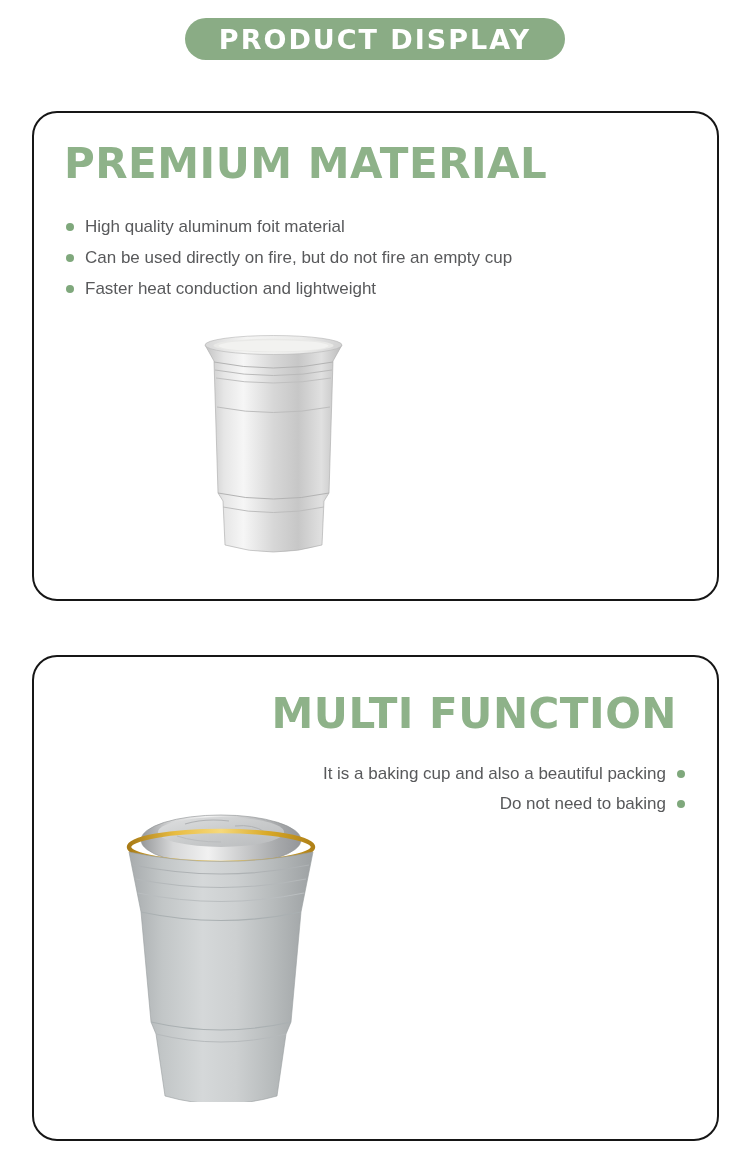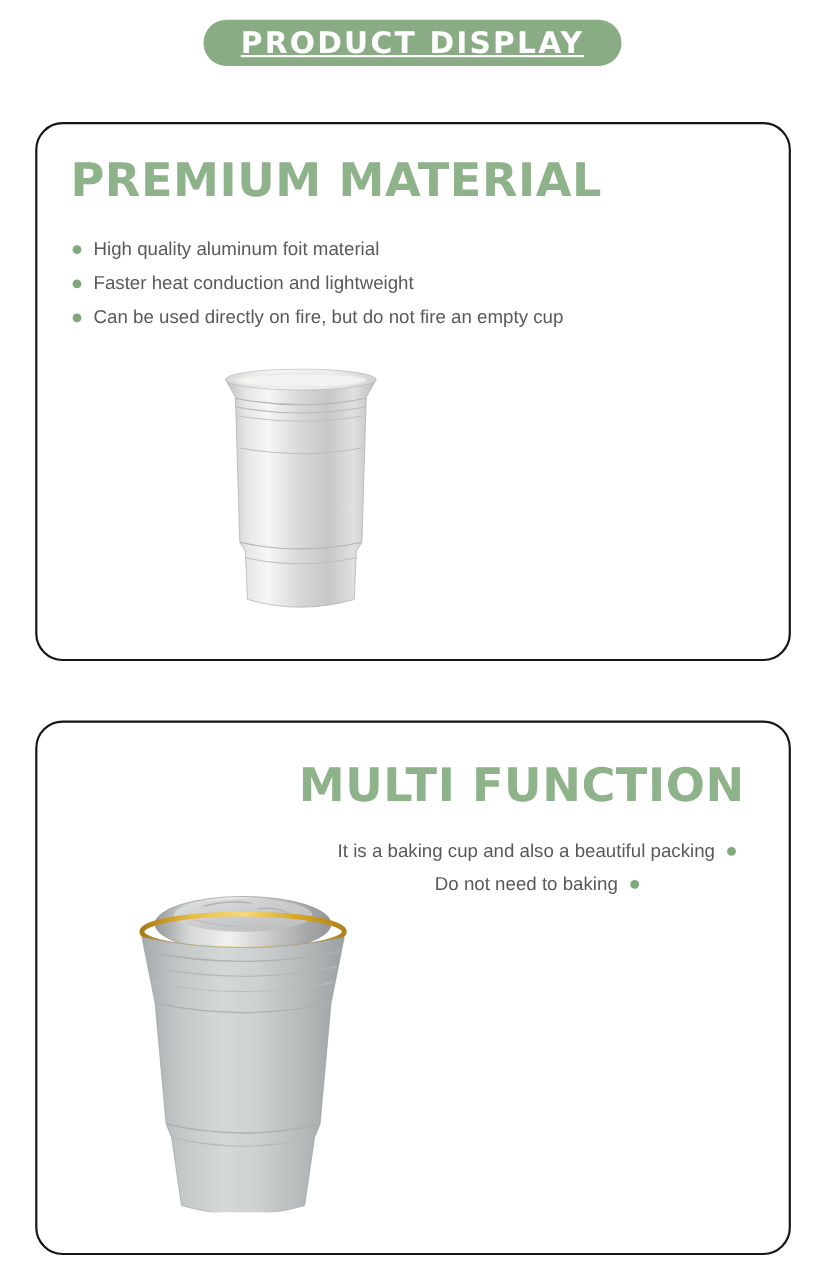--- a/index.html
+++ b/index.html
@@ -14,39 +14,39 @@
   body{
     width:750px;height:1171px;position:relative;overflow:hidden;
     font-family:"Liberation Sans",sans-serif;
   }
   .banner{
     position:absolute;top:18px;left:50%;transform:translateX(-50%);
     width:380px;height:42px;border-radius:21px;
     background:var(--banner-green);
     display:flex;align-items:center;justify-content:center;
     color:#fff;font-family:"DejaVu Sans",sans-serif;font-weight:bold;
-    font-size:27px;letter-spacing:2px;white-space:nowrap;text-decoration:underline;
+    font-size:27px;letter-spacing:2px;white-space:nowrap;
   }
   .card{
     position:absolute;left:32px;width:687px;background:#fff;
     border:2px solid var(--card-border);border-radius:25px;
   }
   .card-1{top:111px;height:490px}
   .card-2{top:655px;height:486px}
   .section-title{
     position:absolute;
     font-family:"DejaVu Sans",sans-serif;font-weight:bold;
     font-size:42px;color:var(--heading-green);letter-spacing:.5px;
     white-space:nowrap;line-height:1.1;
   }
   .card-1 .section-title{left:30px;top:28px}
   .card-2 .section-title{right:40px;top:34px;text-align:right}
   .bullets{position:absolute;display:flex;flex-direction:column}
   .card-1 .bullets{left:32px;top:98px}
-  .card-2 .bullets{right:48px;top:102px;align-items:center}
+  .card-2 .bullets{right:32px;top:102px;align-items:flex-end}
   .bullet-row{
     display:flex;align-items:center;height:31px;
     font-size:17px;color:var(--text-gray);white-space:nowrap;
   }
   .card-2 .bullet-row{height:30px}
   .dot{width:8px;height:8px;border-radius:50%;background:var(--bullet-green);flex:none}
   .card-1 .dot{margin-right:11px}
   .card-2 .dot{margin-left:11px}
   .cup1{position:absolute;left:168px;top:222px}
   .cup2{position:absolute;left:91px;top:143px}
@@ -60,25 +60,25 @@
 
 <section class="card card-1">
   <h2 class="section-title">PREMIUM MATERIAL</h2>
   <div class="bullets">
     <div class="bullet-row">
       <span class="dot"></span>
       <span>High quality aluminum foit material</span>
     </div>
     <div class="bullet-row">
       <span class="dot"></span>
-      <span>Faster heat conduction and lightweight</span>
+      <span>Can be used directly on fire, but do not fire an empty cup</span>
     </div>
     <div class="bullet-row">
       <span class="dot"></span>
-      <span>Can be used directly on fire, but do not fire an empty cup</span>
+      <span>Faster heat conduction and lightweight</span>
     </div>
   </div>
 
   <svg class="cup1" width="145" height="228" viewBox="0 0 145 228">
     <defs>
       <linearGradient id="cup1Body" x1="0" y1="0" x2="1" y2="0">
         <stop offset="0" stop-color="#c2c2c2"></stop>
         <stop offset="0.14" stop-color="#e6e6e6"></stop>
         <stop offset="0.28" stop-color="#f6f6f6"></stop>
         <stop offset="0.5" stop-color="#d7d7d7"></stop>

